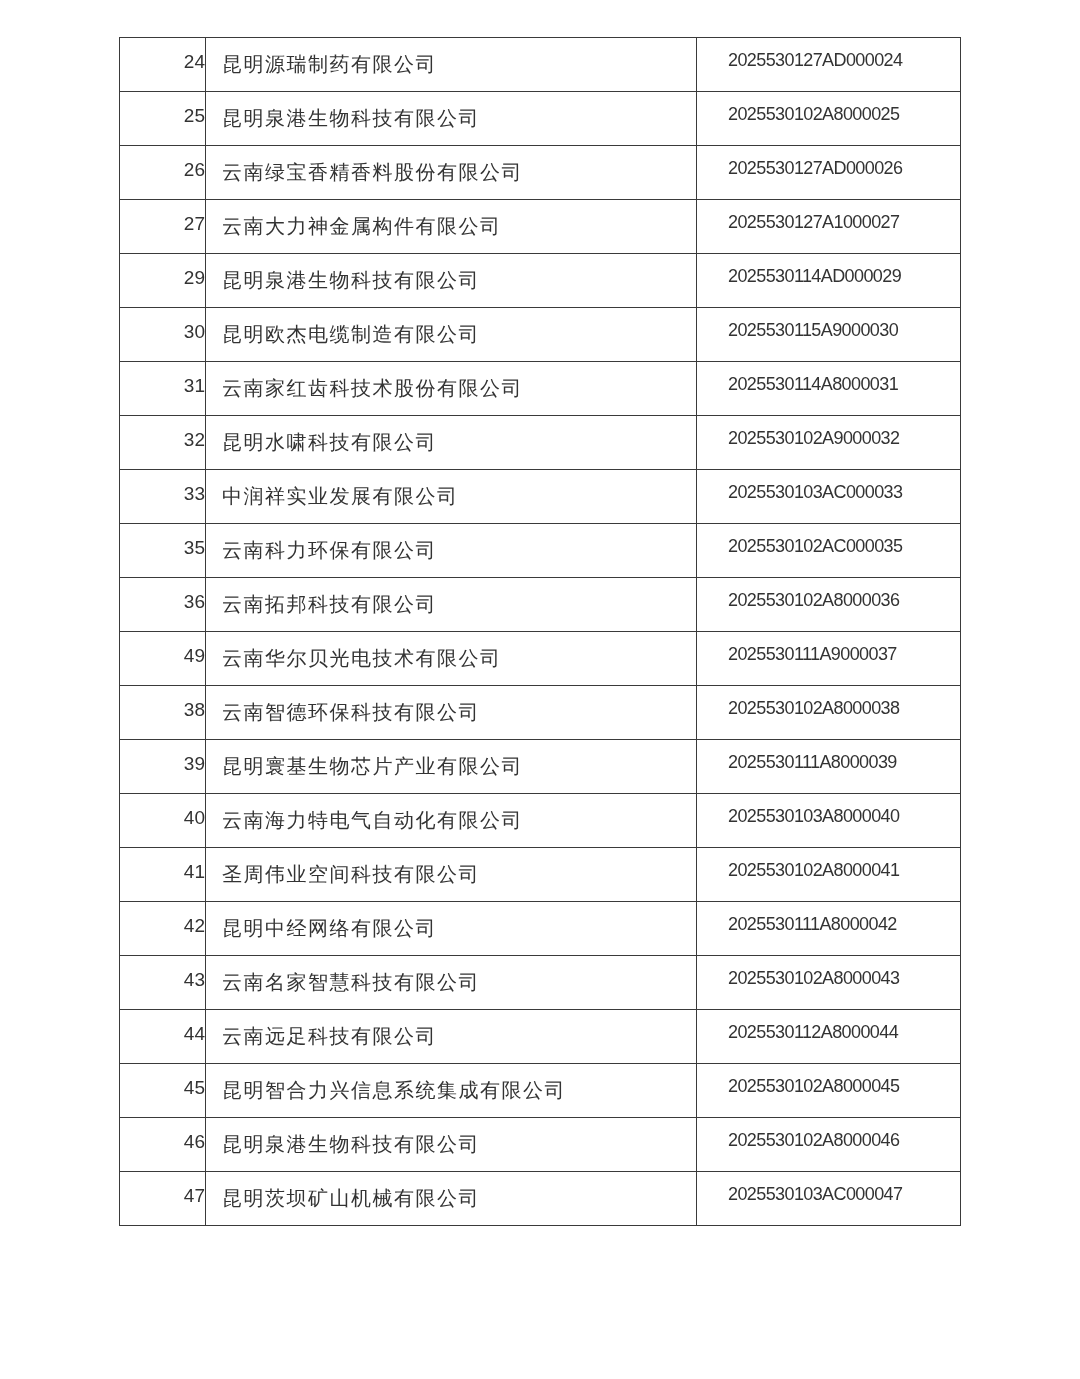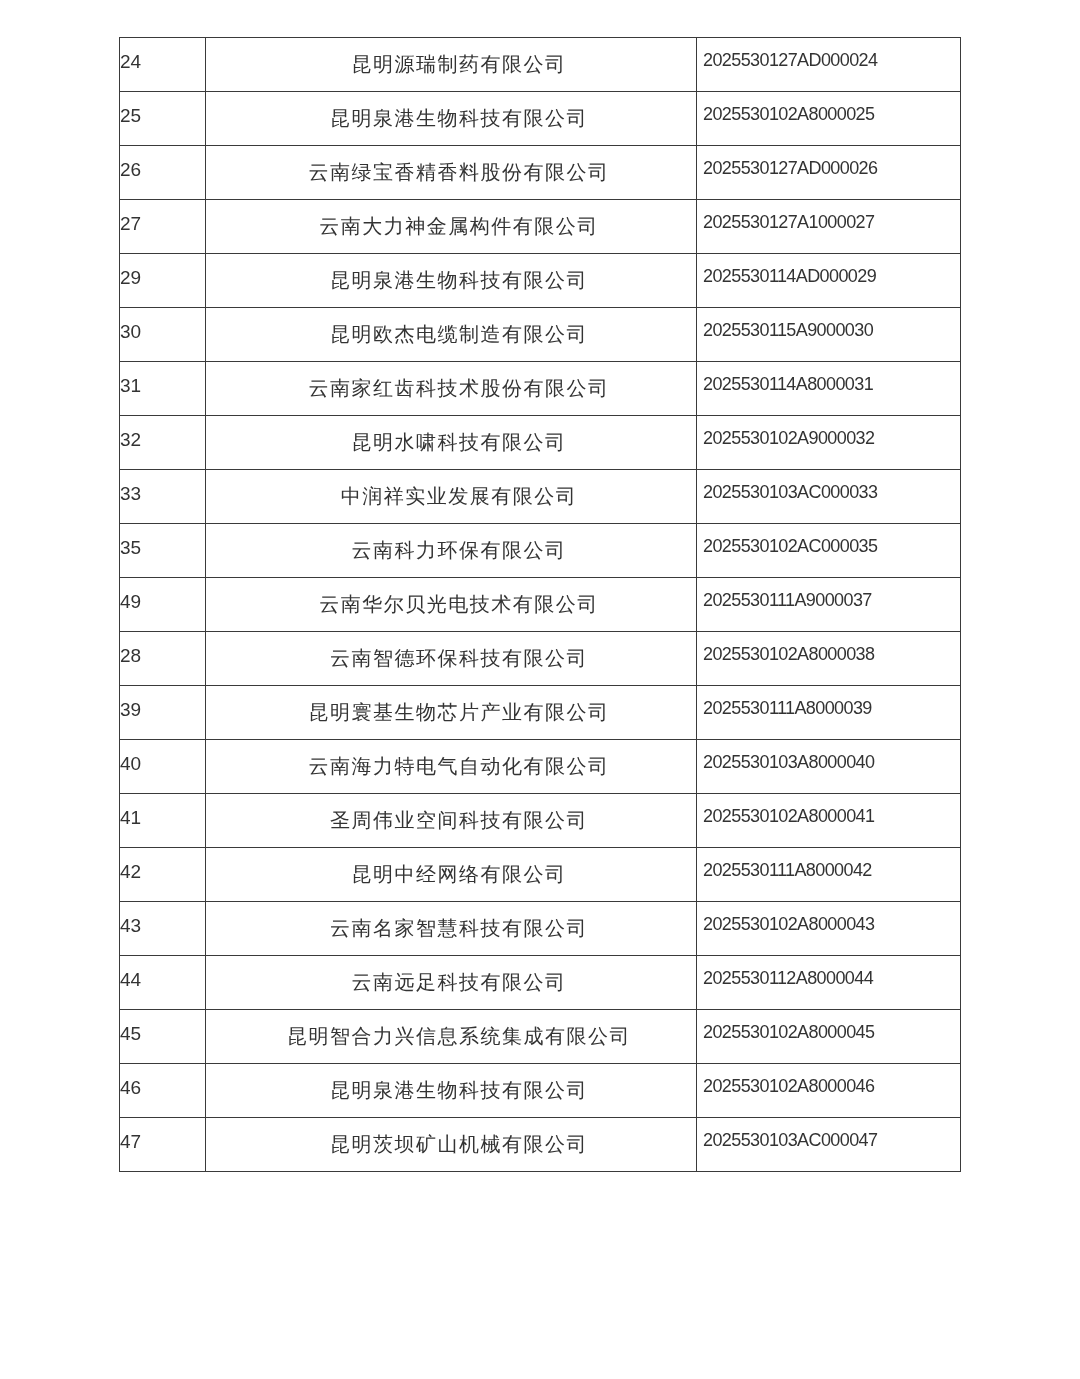--- a/index.html
+++ b/index.html
@@ -27,40 +27,39 @@
       table-layout: fixed;
     }
     td {
       border: 1.5px solid #3a3a3a;
       height: 53px;
       padding: 0;
       vertical-align: top;
     }
     td.idx {
       width: 85px;
-      text-align: left;
+      text-align: right;
       font-family: "Liberation Sans", sans-serif;
       font-size: 19px;
       padding-top: 13px;
       height: 40px;
     }
     td.name {
       width: 474px;
       font-size: 20px;
       padding-left: 16px;
       padding-top: 13px;
       height: 40px;
       letter-spacing: 1.5px;
       white-space: nowrap;
-      text-align: center;
     }
     td.code {
       font-family: "Liberation Sans", sans-serif;
       font-size: 18px;
-      padding-left: 6px;
+      padding-left: 31px;
       padding-top: 12px;
       height: 41px;
       letter-spacing: -0.6px;
       white-space: nowrap;
     }
   </style>
 </head>
 <body>
 
 <div class="table-wrap">
@@ -122,29 +121,34 @@
     <td class="code">2025530103AC000033</td>
   </tr>
 
 
   <tr>
     <td class="idx">35</td>
     <td class="name">云南科力环保有限公司</td>
     <td class="code">2025530102AC000035</td>
   </tr>
 
+  <tr>
+    <td class="idx">36</td>
+    <td class="name">云南拓邦科技有限公司</td>
+    <td class="code">2025530102A8000036</td>
+  </tr>
 
   <tr>
     <td class="idx">49</td>
     <td class="name">云南华尔贝光电技术有限公司</td>
     <td class="code">2025530111A9000037</td>
   </tr>
 
   <tr>
-    <td class="idx">28</td>
+    <td class="idx">38</td>
     <td class="name">云南智德环保科技有限公司</td>
     <td class="code">2025530102A8000038</td>
   </tr>
 
   <tr>
     <td class="idx">39</td>
     <td class="name">昆明寰基生物芯片产业有限公司</td>
     <td class="code">2025530111A8000039</td>
   </tr>
 

